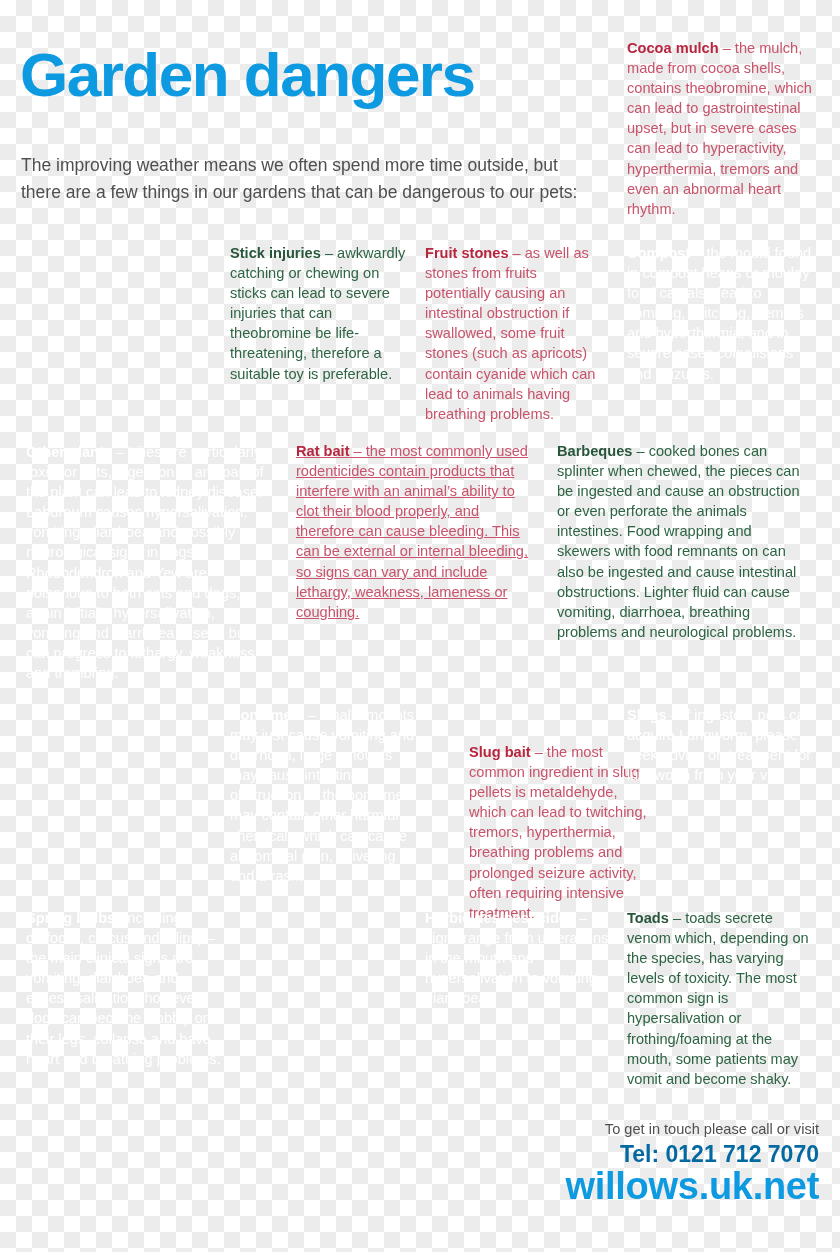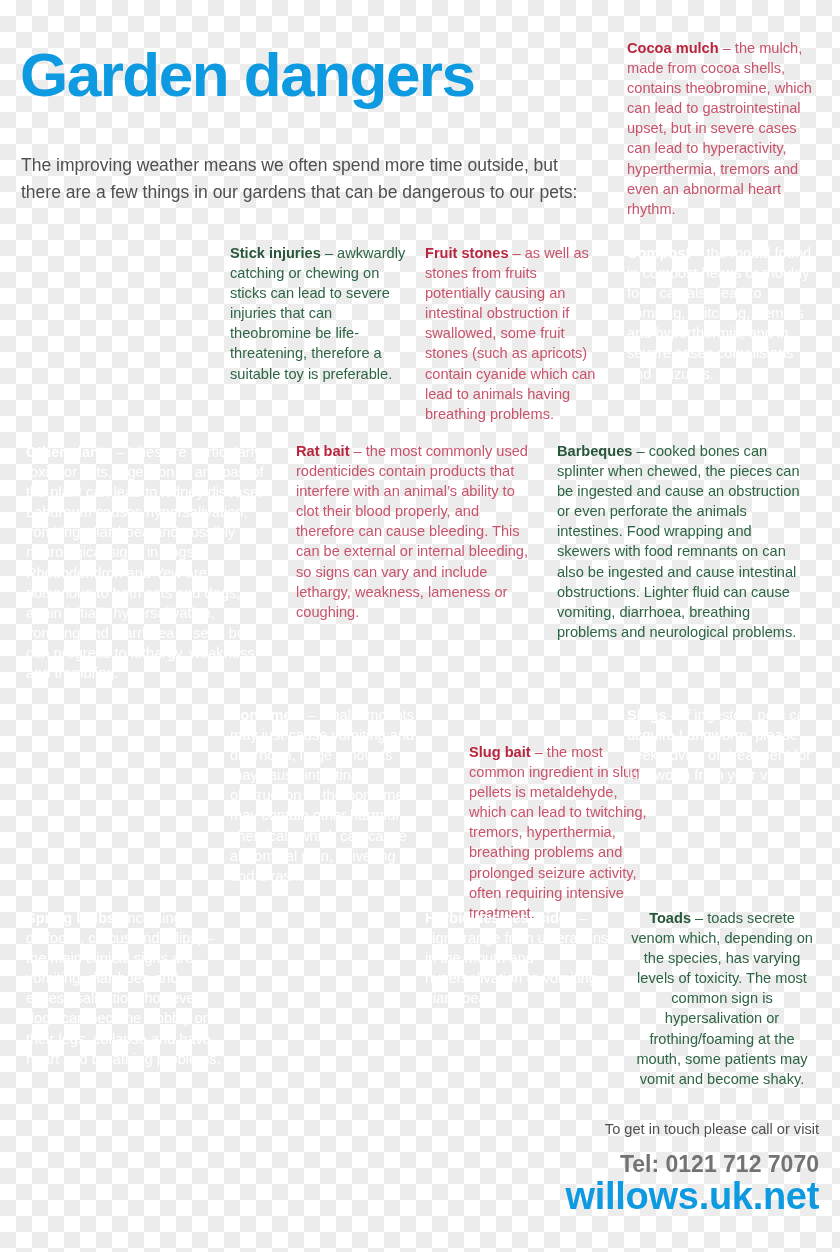--- a/index.html
+++ b/index.html
@@ -63,48 +63,48 @@
   .c-red .hd   { color: #b8253f; }
   .c-ghost  { color: #ffffff; }
   .c-ghost .hd { color: #ffffff; }
 
   
   #blk-cocoa      { left: 627px; top: 38px;  width: 190px; }
   #blk-stick      { left: 230px; top: 243px; width: 178px; }
   #blk-fruit      { left: 425px; top: 243px; width: 180px; }
   #blk-compost    { left: 627px; top: 243px; width: 190px; }
   #blk-otherplants{ left: 26px;  top: 442px; width: 240px; }
-  #blk-ratbait    { left: 296px; top: 441px; width: 236px; }
+  #blk-ratbait    { left: 296px; top: 441px; width: 236px; text-decoration: underline; }
   #blk-barbeques  { left: 557px; top: 441px; width: 248px; }
   #blk-bonemeal   { left: 230px; top: 705px; width: 186px; }
   #blk-slugbait   { left: 425px; top: 742px; width: 180px; margin-left: 44px; }
   #blk-slugs      { left: 627px; top: 705px; width: 190px; }
   #blk-springbulbs{ left: 26px;  top: 908px; width: 196px; }
   #blk-herbicides { left: 425px; top: 908px; width: 196px; }
-  #blk-toads      { left: 627px; top: 908px; width: 190px; text-align: center; }
+  #blk-toads      { left: 627px; top: 908px; width: 190px; }
 
   
   #footer {
     position: absolute;
     right: 21px;
     top: 1118px;
     width: 420px;
     text-align: right;
   }
   #footer-note {
     font-size: 14.6px;
     line-height: 22px;
     color: #4f4f51;
   }
   #footer-tel {
     font-size: 23px;
     line-height: 29px;
     font-weight: 700;
-    color: #737373;
-    margin-top: 10px;
+    color: #0369a1;
+    margin-top: 0;
   }
   #footer-web {
     font-size: 38px;
     line-height: 34px;
     font-weight: 700;
     color: #0d9ae0;
     letter-spacing: -0.3px;
   }
 </style>
 </head>

